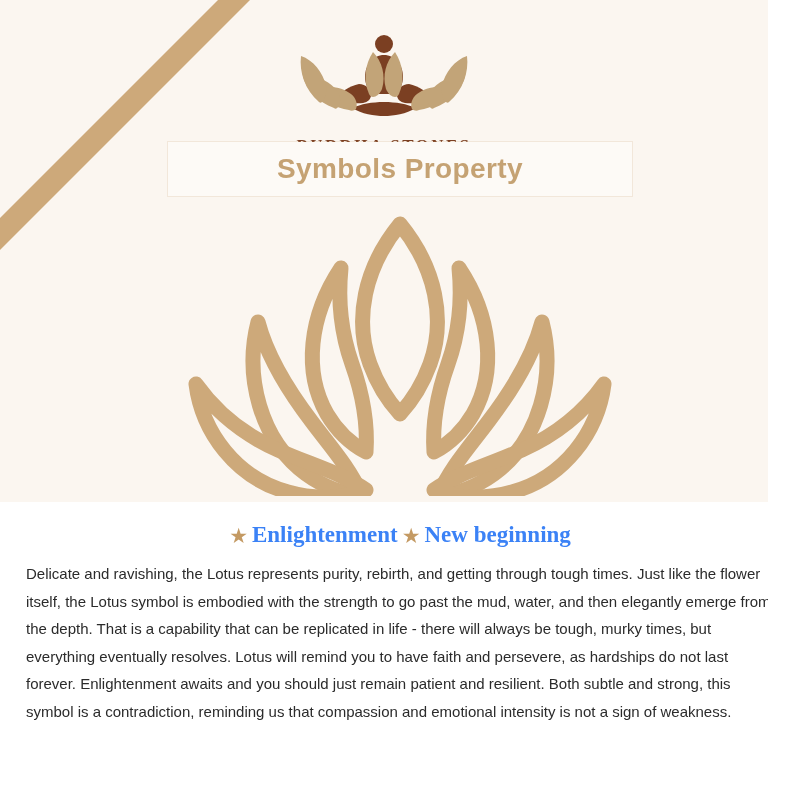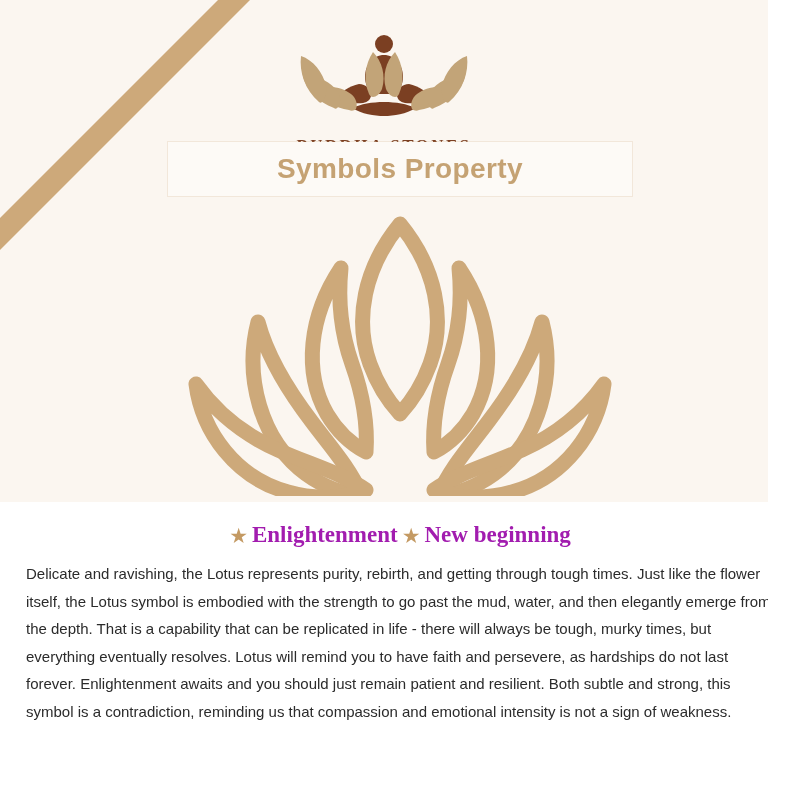--- a/index.html
+++ b/index.html
@@ -145,21 +145,21 @@
   .subtitle-row {
     display: flex;
     align-items: center;
     justify-content: center;
     gap: 4px;
     padding-top: 20px;
   }
   .subtitle-text {
     font-size: 23px;
     font-weight: bold;
-    color: #a21caf;
+    color: #3b82f6;
     font-family: "Liberation Serif", serif;
   }
   .star {
     color: #c49a63;
     font-size: 21px;
     line-height: 1;
   }
 
   .paragraph {
     margin: 12px 26px 0 26px;

